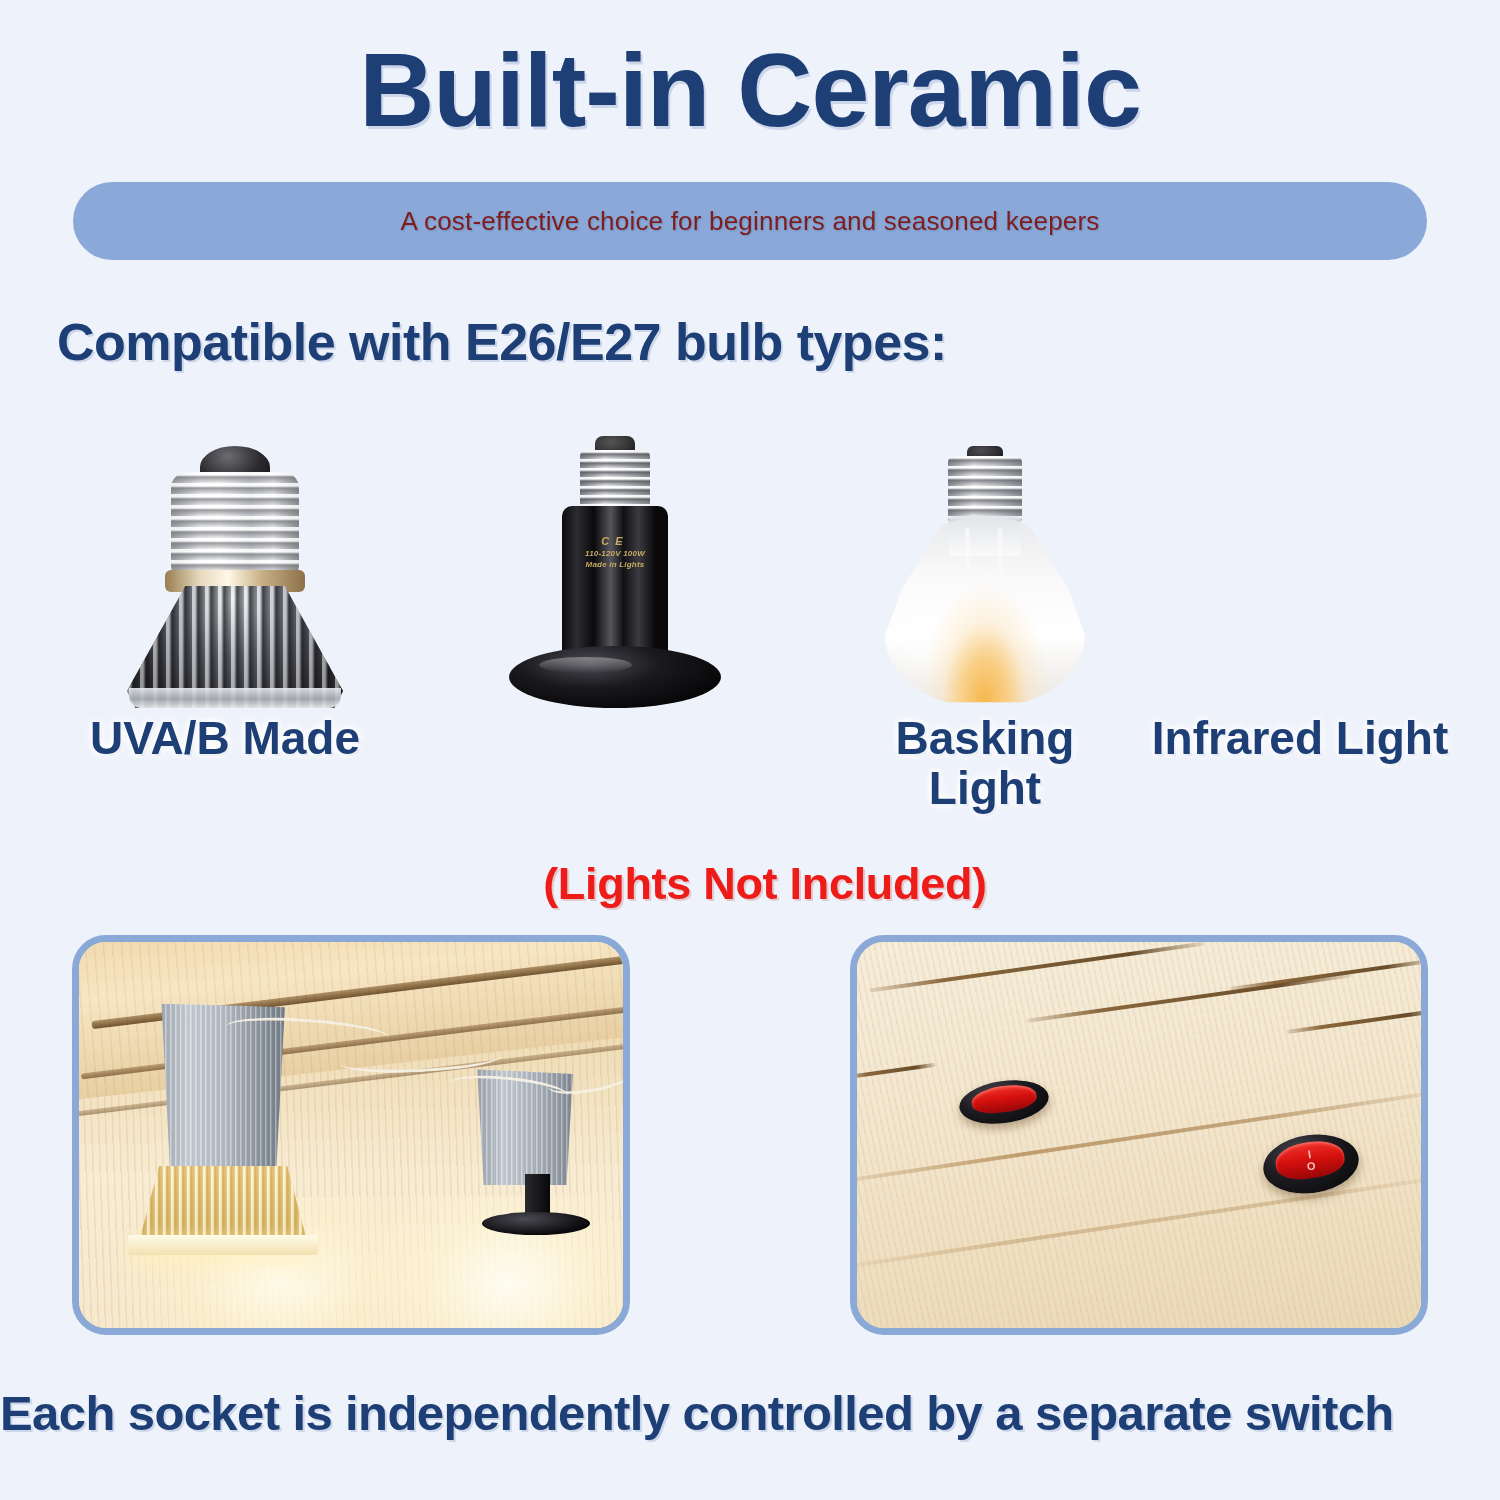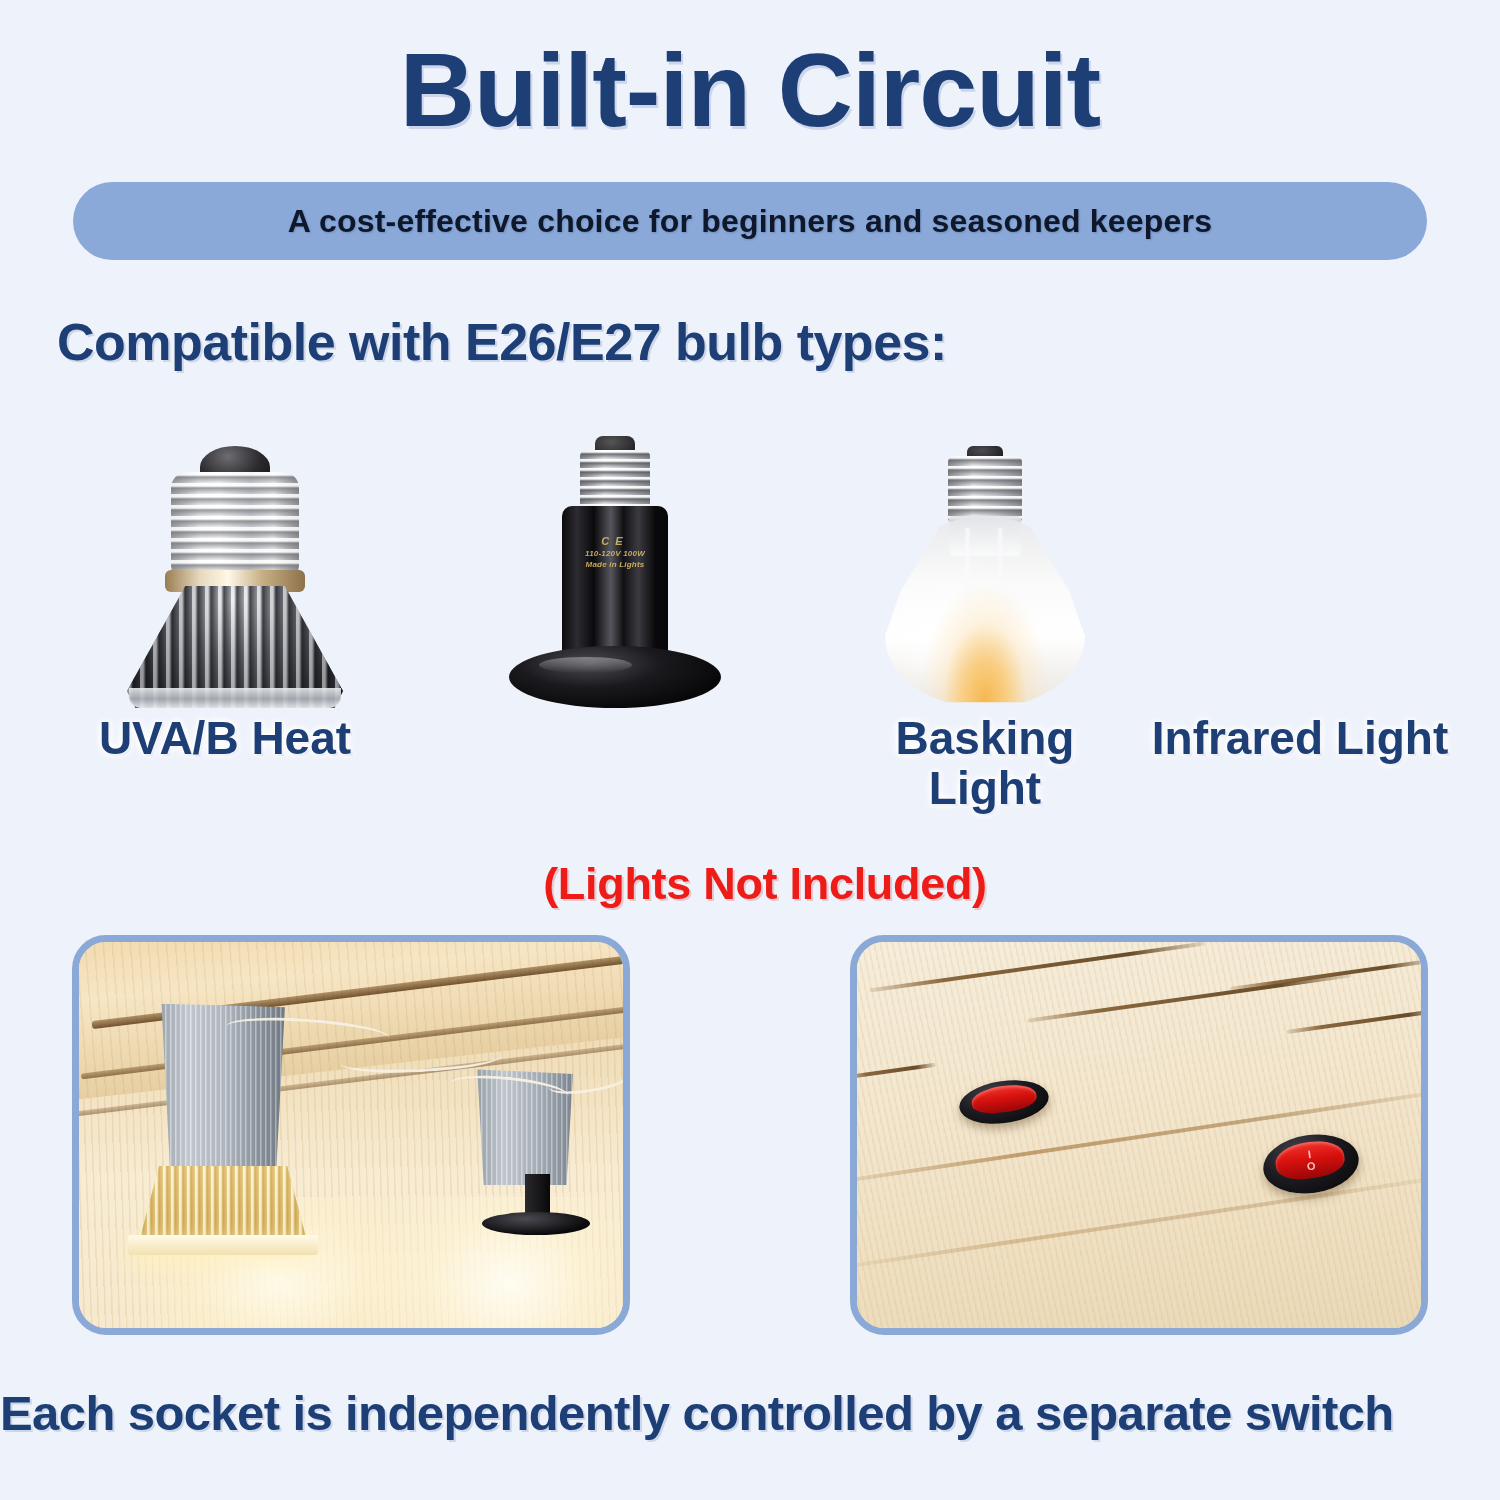--- a/index.html
+++ b/index.html
@@ -23,21 +23,21 @@
 
   
   .pill {
     position:absolute; left:73px; top:182px;
     width:1354px; height:78px;
     background:#8aa9d8;
     border-radius:39px;
     display:flex; align-items:center; justify-content:center;
   }
   .pill-text {
-    color:#0f172a; font-size:32px; font-weight:bold;
+    color:#7f1d1d; font-size:26px; font-weight:normal;
     letter-spacing:.2px; white-space:nowrap;
     text-shadow:1px 1px 2px rgba(60,90,140,.35);
   }
 
   
   .section-head {
     position:absolute; left:57px; top:312px;
     font-size:52px; font-weight:bold; color:#1d3f75;
     letter-spacing:-.5px;
     text-shadow:2px 2px 0 rgba(150,168,205,.38);
@@ -379,21 +379,21 @@
     position:absolute; left:0; top:1385px; width:1500px;
     text-align:left;
     font-size:49px; font-weight:bold; color:#1d3f75;
     letter-spacing:-.6px;
     text-shadow:2px 2px 0 rgba(150,168,205,.38);
   }
 </style>
 </head>
 <body>
 
-<div class="title">Built-in Circuit</div>
+<div class="title">Built-in Ceramic</div>
 
 <div class="pill">
   <span class="pill-text">A cost-effective choice for beginners and seasoned keepers</span>
 </div>
 
 <div class="section-head">Compatible with E26/E27 bulb types:</div>
 
 <div class="bulbs">
 
   <div class="bulb-cell c0">
@@ -426,21 +426,21 @@
       <div class="screw"></div>
       <div class="glass"></div>
       <div class="neck"></div>
       <div class="fil"></div>
     </div>
   </div>
 
 </div>
 
 <div class="labels">
-  <div class="label l0">UVA/B Heat</div>
+  <div class="label l0">UVA/B Made</div>
   <div class="label l2">Basking Light</div>
   <div class="label l3">Infrared Light</div>
 </div>
 
 <div class="not-incl">(Lights Not Included)</div>
 
 <div class="photo left">
   <div class="pi">
     <div class="wood-back"></div>
     <div class="wood-top"></div>

